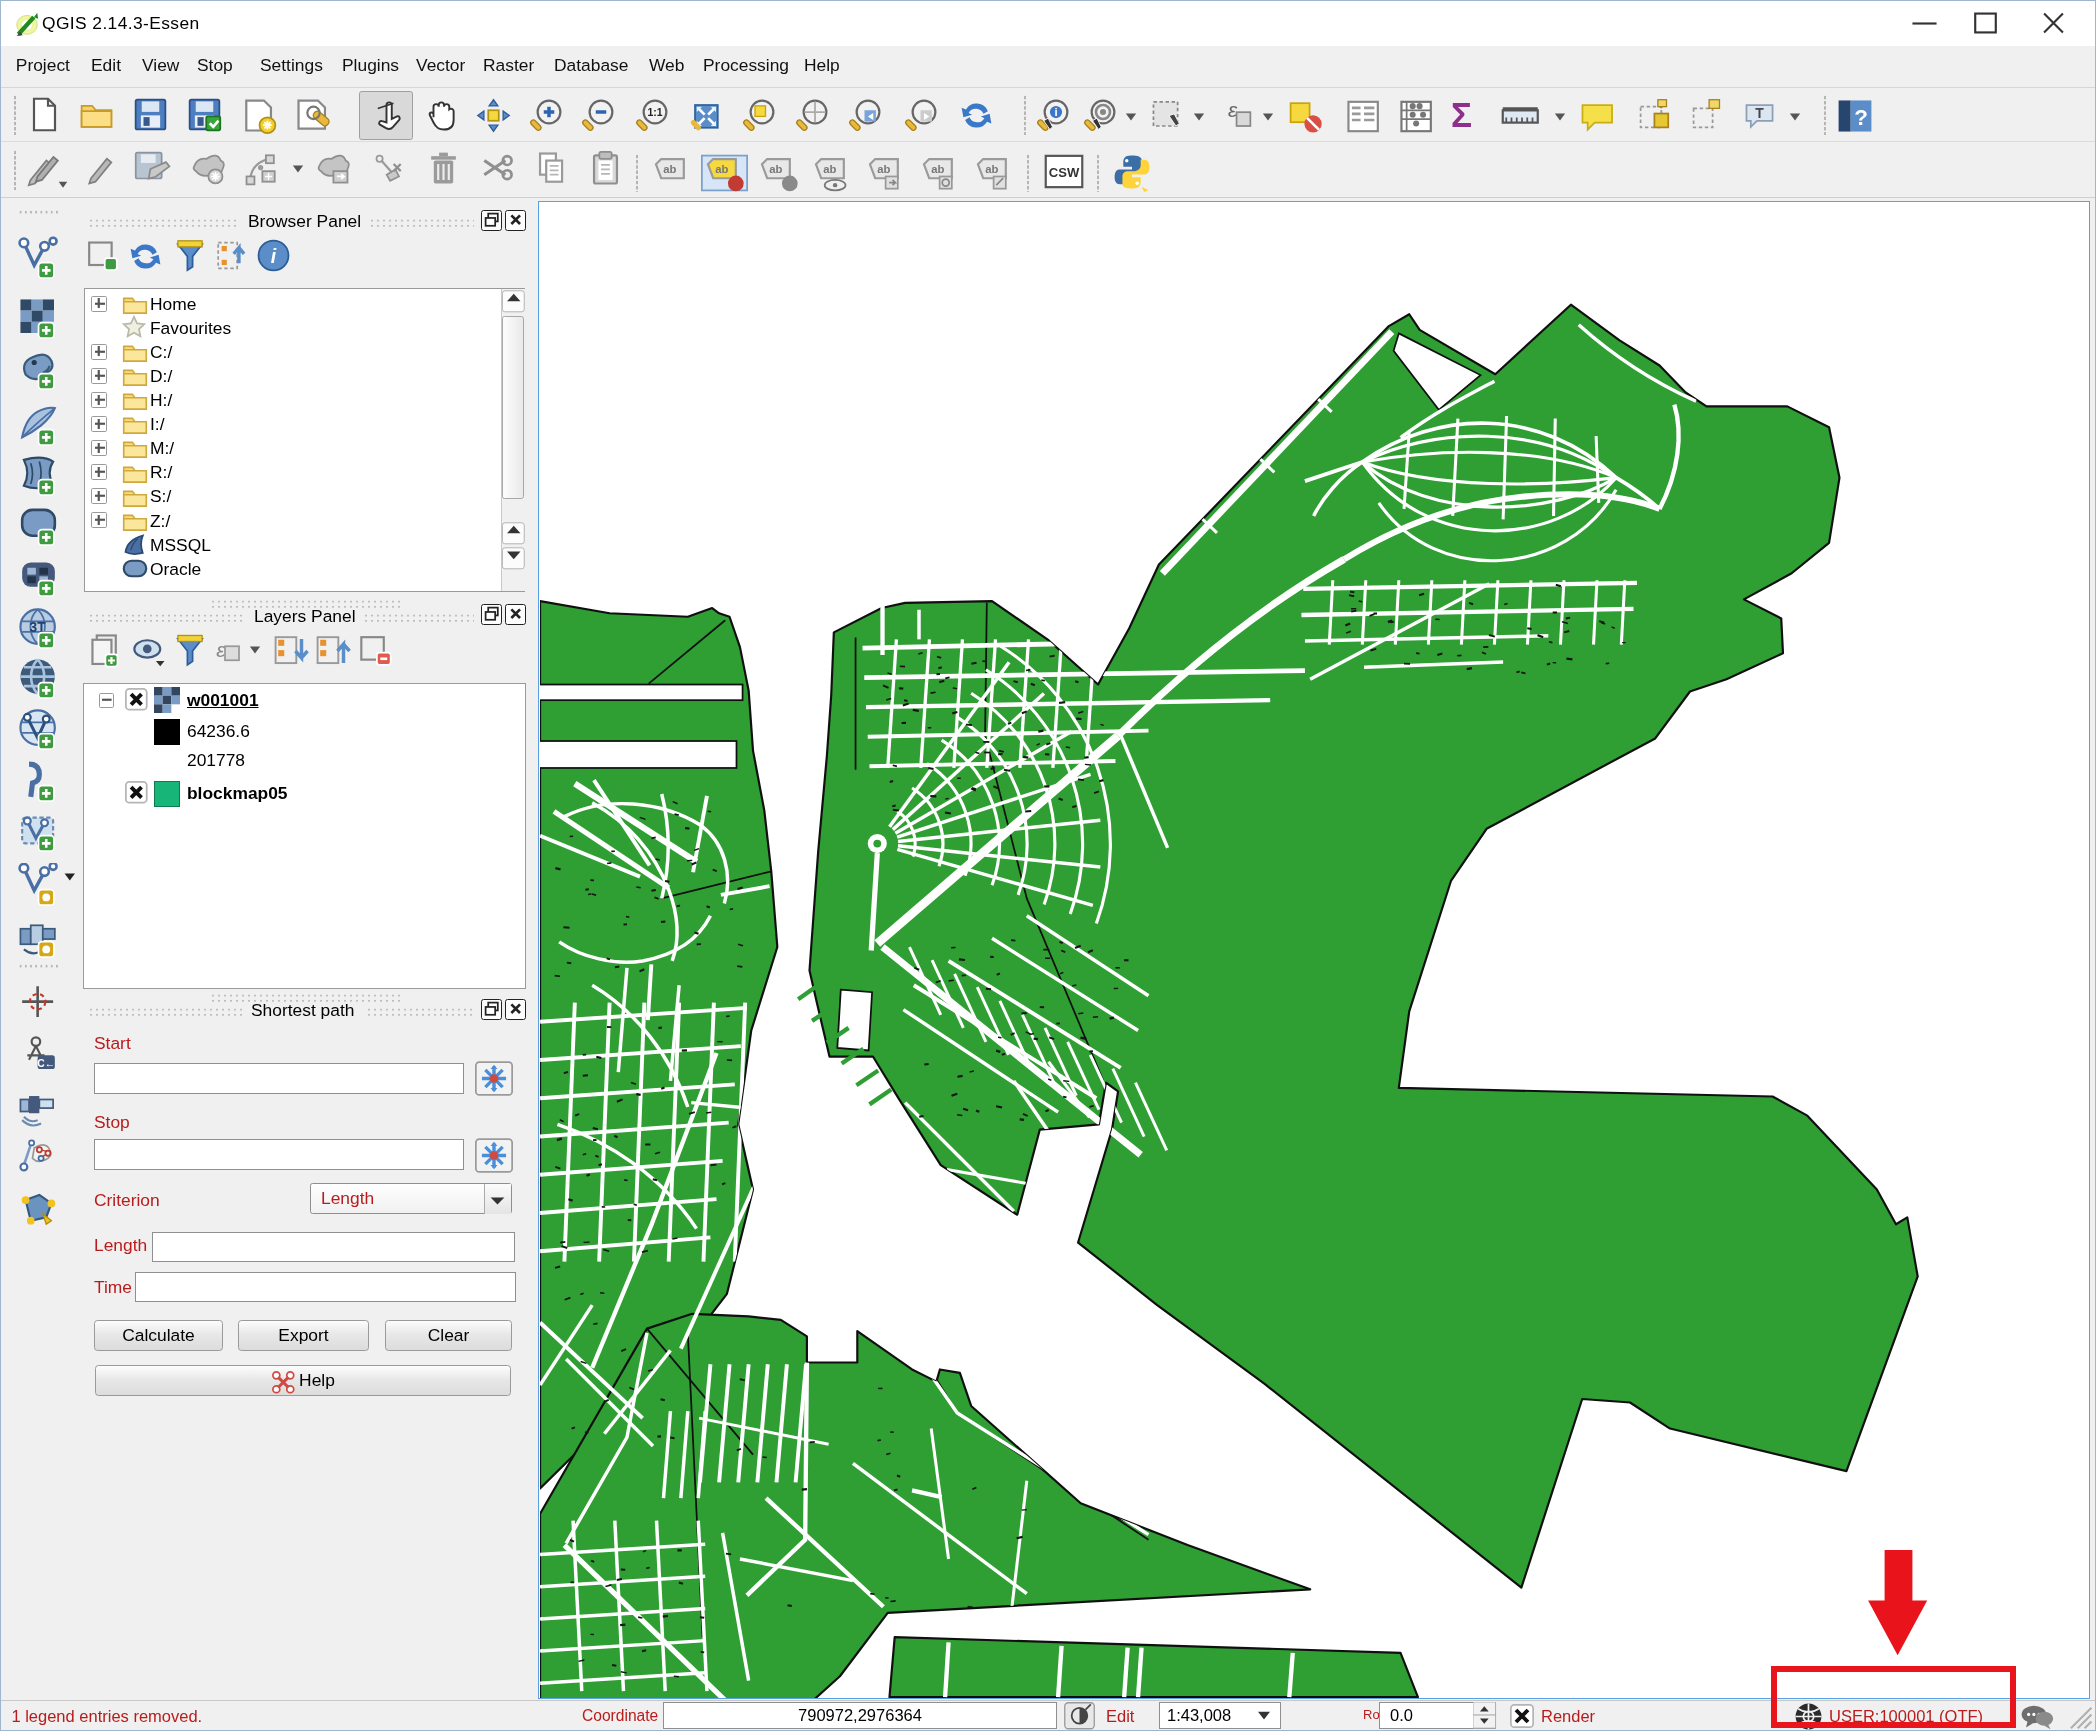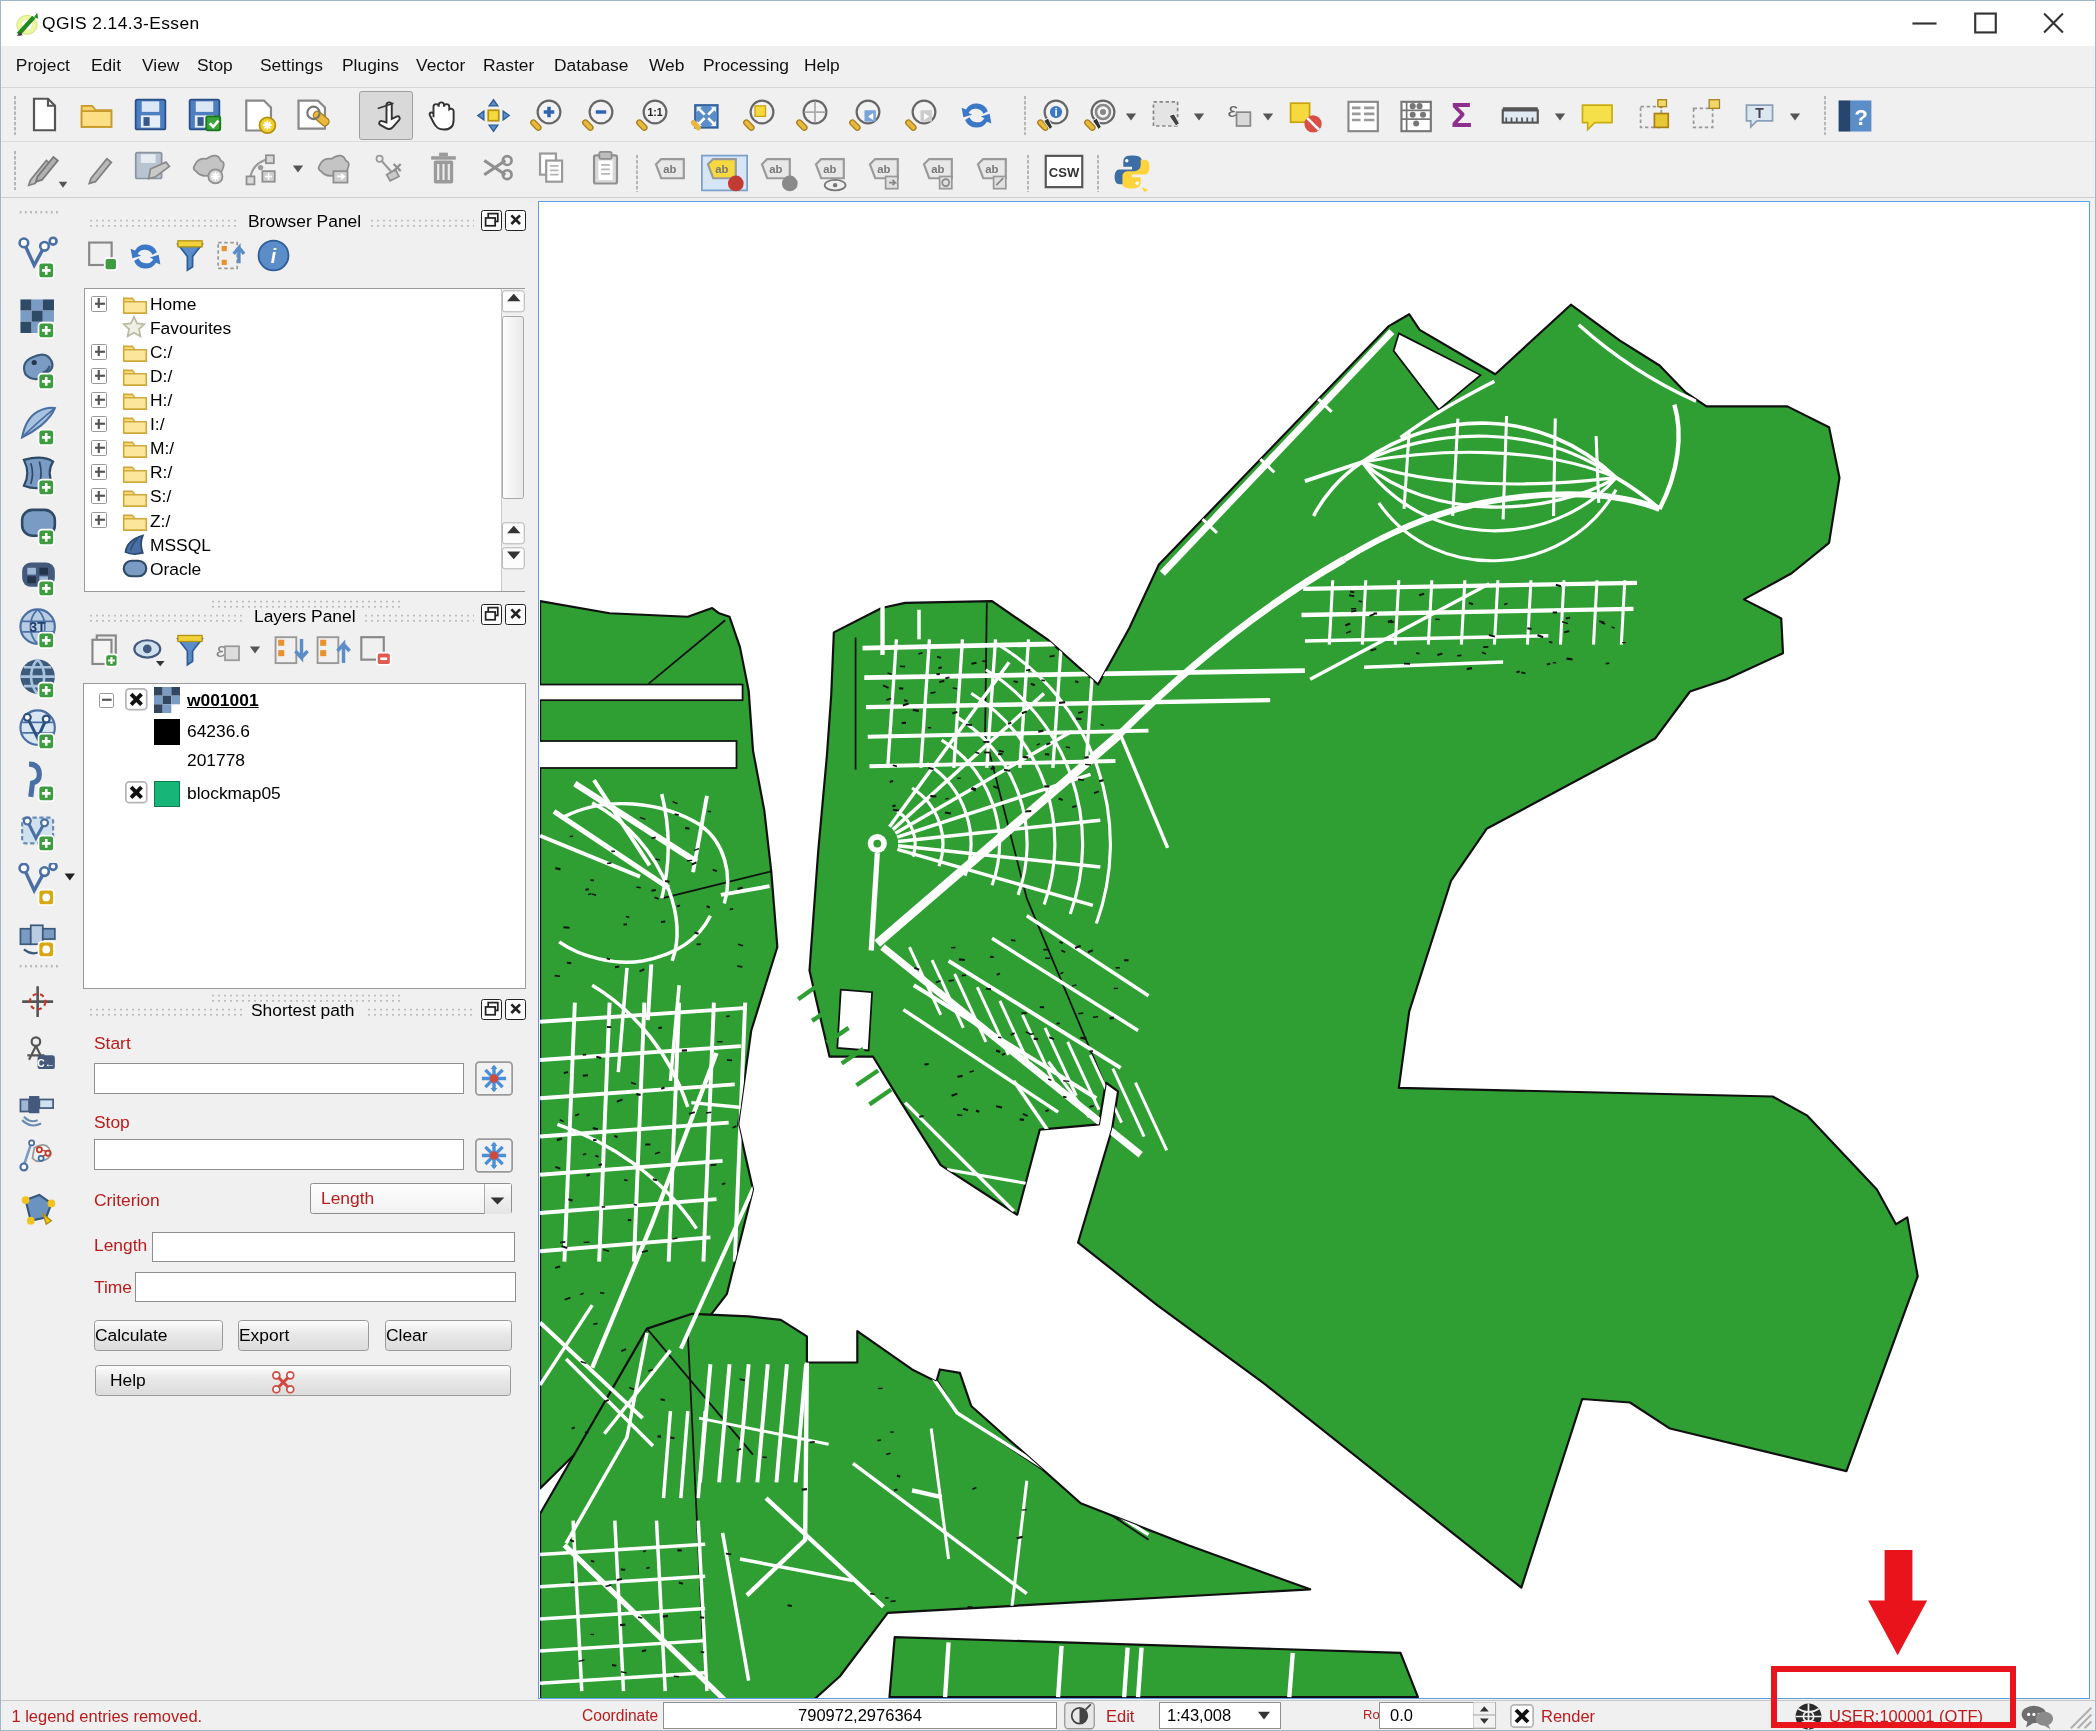--- a/index.html
+++ b/index.html
@@ -10,21 +10,21 @@
 .menubar{left:0;top:45px;width:2096px;height:42px;background:#f0f0f0;border-bottom:0.9px solid #d7d7d7}
 .menu-item{top:54px;font-size:17.4px;color:#111}
 .tb1{left:0;top:87px;width:2096px;height:54px;background:#f0f0f0;border-bottom:0.9px solid #dcdcdc}
 .tb2{left:0;top:141px;width:2096px;height:56px;background:#f0f0f0;border-bottom:0.9px solid #cfcfcf}
 .panel-title{font-size:17.4px;color:#000}
 .dots{background-image:radial-gradient(#bdbdbd 1px,transparent 1.1px);background-size:6px 5.2px}
 .pbtn{position:absolute;width:21px;height:21px;border:1.7px solid #222;border-radius:2.6px;background:#fdfdfd;font-size:14px;text-align:center;line-height:17.4px;font-weight:bold}
 .white-box{background:#fff;border:0.9px solid #9a9a9a}
 .treelabel{font-size:17.4px;color:#000;position:absolute;white-space:nowrap}
 .input{background:#fff;border:0.9px solid #8f8f8f;position:absolute}
-.btn{position:absolute;background:linear-gradient(#fdfdfd,#e8e8e8 45%,#dcdcdc);border:0.9px solid #9a9a9a;border-radius:3.5px;font-size:17.4px;color:#000;}
+.btn{position:absolute;background:linear-gradient(#fdfdfd,#e8e8e8 45%,#dcdcdc);border:0.9px solid #9a9a9a;border-radius:3.5px;font-size:17.4px;color:#000;text-align:center}
 .lbl{position:absolute;font-size:17.4px;color:#b91c1c;white-space:nowrap}
 .statusbar{left:0;top:1699px;width:2096px;height:32px;background:#f0f0f0;border-top:0.9px solid #c8c8c8}
 .sep{position:absolute;width:3.5px;background-image:radial-gradient(#b5b5b5 1.2px,transparent 1.3px);background-size:4.3px 5.2px}
 </style>
 </head><body>
 <div class="abs titlebar"></div>
 <svg class="abs" style="left:14px;top:8.7px" width="24" height="28" viewBox="0 0 28 32">
     <ellipse cx="14" cy="17" rx="12" ry="11" fill="#eef5a3" stroke="#cfe06a" stroke-width="1"></ellipse>
     <ellipse cx="14" cy="17" rx="6" ry="5.5" fill="#fff"></ellipse>
     <path d="M4 28 L22 8" stroke="#1f8a1f" stroke-width="5"></path>
@@ -731,21 +731,21 @@
   </svg>
 <div class="treelabel" style="left:186px;top:689px;font-weight:bold;text-decoration:underline">w001001</div>
 <div class="abs" style="left:153px;top:718px;width:26px;height:26px;background:#000"></div>
 <div class="treelabel" style="left:186px;top:720px">64236.6</div>
 <div class="treelabel" style="left:186px;top:749px">201778</div>
 <svg class="abs" style="left:124px;top:780px" width="22.6" height="22.6" viewBox="0 0 26 26">
     <rect x="1" y="1" width="24" height="24" rx="4" fill="#fff" stroke="#b5b5b5" stroke-width="2"></rect>
     <path d="M7 7 L19 19 M19 7 L7 19" stroke="#111" stroke-width="4.5"></path>
   </svg>
 <div class="abs" style="left:153px;top:780px;width:26px;height:26px;background:#17b578;border:0.9px solid #0e7a50"></div>
-<div class="treelabel" style="left:186px;top:782px;font-weight:normal">blockmap05</div>
+<div class="treelabel" style="left:186px;top:782px;font-weight:bold">blockmap05</div>
 <div class="abs dots" style="left:87px;top:1006px;width:155px;height:12px"></div>
 <div class="abs dots" style="left:365px;top:1006px;width:109px;height:12px"></div>
 <div class="abs panel-title" style="left:250px;top:999px">Shortest path</div>
 <div class="pbtn" style="left:480px;top:998px"><svg width="17.4" height="17.4" viewBox="0 0 20 20">
       <rect x="6" y="3" width="11" height="9" fill="none" stroke="#222" stroke-width="2"></rect>
       <rect x="3" y="8" width="11" height="9" fill="#fff" stroke="#222" stroke-width="2"></rect>
     </svg></div>
 <div class="pbtn" style="left:504px;top:998px"><svg width="17.4" height="17.4" viewBox="0 0 20 20">
       <path d="M5 5 L15 15 M15 5 L5 15" stroke="#222" stroke-width="3"></path>
     </svg></div>

